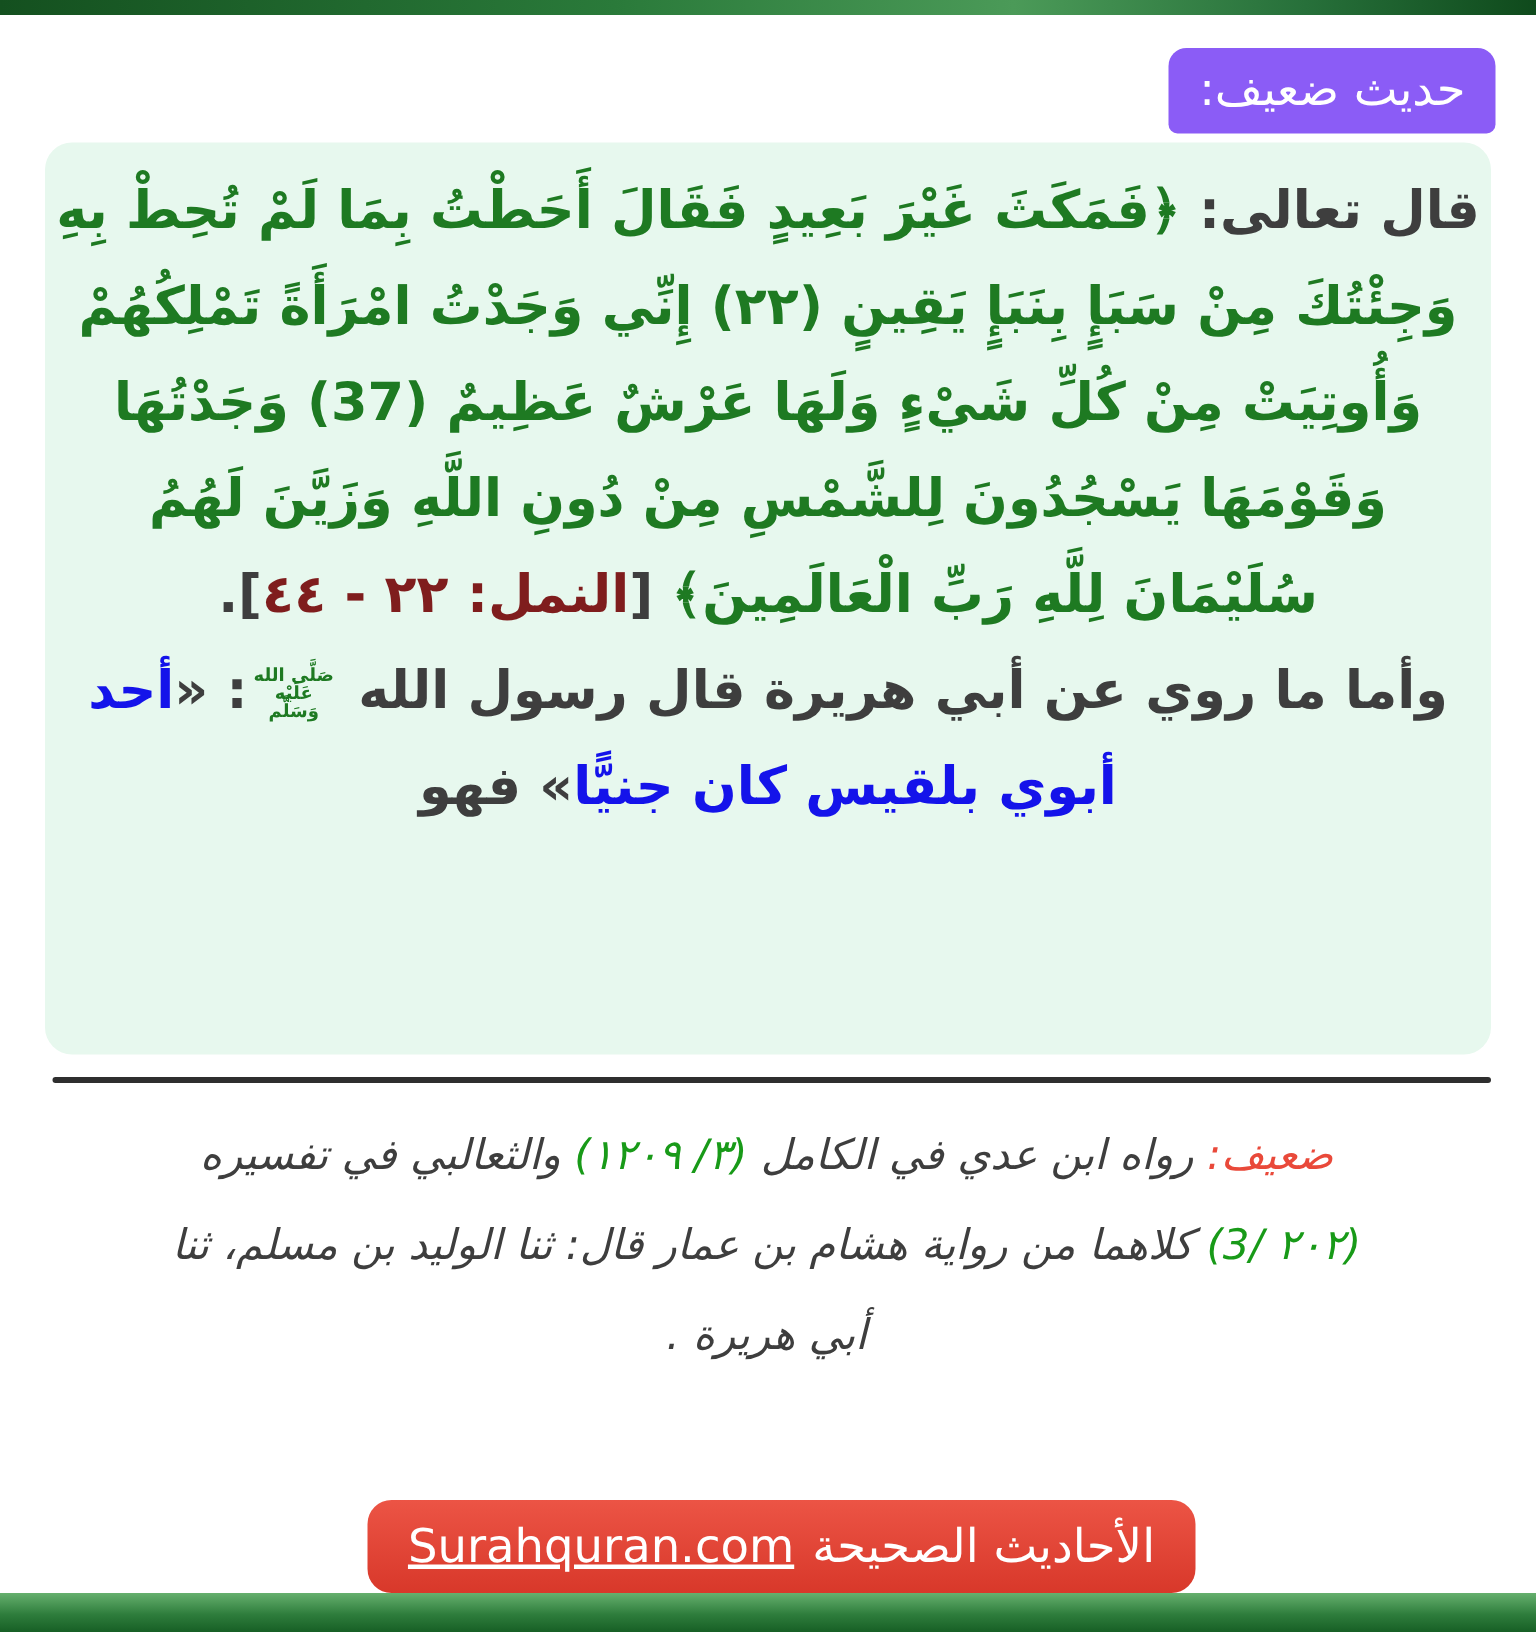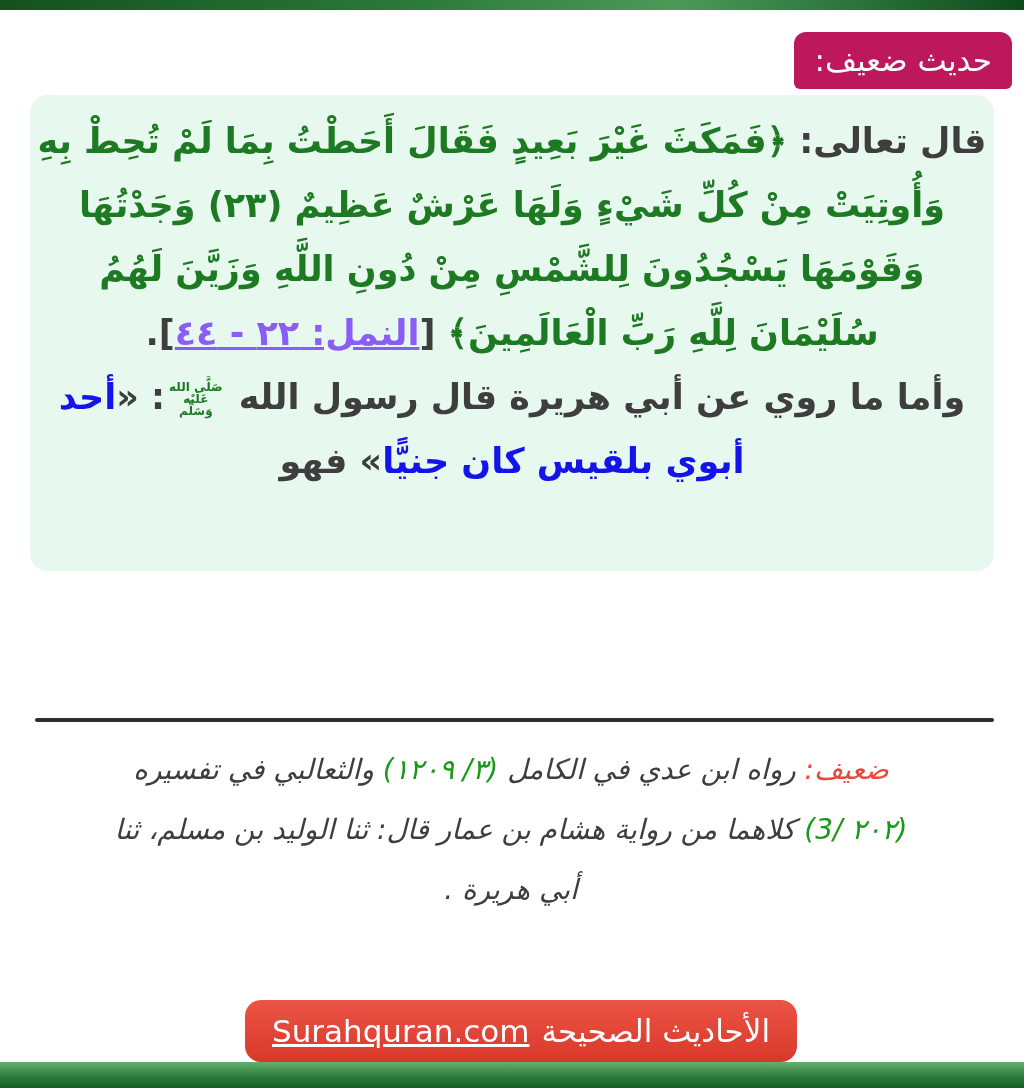--- a/index.html
+++ b/index.html
@@ -4,35 +4,35 @@
 <style>
   html,body{margin:0;padding:0;width:1024px;height:1088px;overflow:hidden;background:#fff;
     font-family:"DejaVu Sans","Liberation Sans",sans-serif;}
   .page{position:relative;width:1024px;height:1088px;background:#ffffff;overflow:hidden;}
 
   .topbar{position:absolute;top:0;left:0;right:0;height:10px;
     background:linear-gradient(90deg,#14501f 0%,#2a7a3a 40%,#4b9a58 66%,#27703a 85%,#0f4a1c 100%);}
   .bottombar{position:absolute;top:1062px;left:0;right:0;height:26px;
     background:linear-gradient(180deg,#66b06e 0%,#2e7d3c 55%,#175f25 100%);}
 
-  .status-label{position:absolute;top:32px;right:12px;height:57px;line-height:57px;
-    padding:0 20px;background:#be185d;color:#ffffff;font-size:31px;
+  .status-label{position:absolute;top:32px;right:27px;height:57px;line-height:57px;
+    padding:0 20px;background:#8b5cf6;color:#ffffff;font-size:31px;
     border-radius:12px 12px 6px 6px;direction:rtl;}
 
-  .quotebox{position:absolute;top:95px;left:30px;width:964px;height:476px;
+  .quotebox{position:absolute;top:95px;left:30px;width:964px;height:608px;
     background:#e7f8ee;border-radius:18px;overflow:hidden;padding-top:14px;
     box-sizing:border-box;direction:rtl;}
   .quotebox .line{height:64px;line-height:64px;text-align:center;white-space:nowrap;
     font-weight:bold;font-size:35px;}
 
   .c-dark{color:#3e3e3e;}
   .c-quran{color:#1e7a22;}
   .c-ref{color:#189a18;}
   .c-blue{color:#1413ea;}
-  .c-brown{color:#8b5cf6;text-decoration:underline;}
+  .c-brown{color:#7f1d1d;}
   .c-red{color:#e9493a;}
 
   .saw{display:inline-flex;flex-direction:column;vertical-align:middle;
     color:#1e7a22;font-size:12px;line-height:12px;font-weight:bold;
     padding:0 4px;text-align:center;}
   .saw span{display:block;height:12px;}
 
   .divider{position:absolute;top:718px;left:35px;right:30px;height:4px;
     background:#2e2e2e;border-radius:2px;}
 
@@ -51,21 +51,22 @@
 
 <div class="page">
 
   <div class="topbar"></div>
 
   <div class="status-label">حديث ضعيف:</div>
 
   <div class="quotebox">
     <div id="quote-lines">
         <div class="line"><span class="c-dark">قال تعالى: </span><span class="c-quran">﴿فَمَكَثَ غَيْرَ بَعِيدٍ فَقَالَ أَحَطْتُ بِمَا لَمْ تُحِطْ بِهِ</span></div>
-        <div class="line"><span class="c-quran">وَأُوتِيَتْ مِنْ كُلِّ شَيْءٍ وَلَهَا عَرْشٌ عَظِيمٌ (٢٣) وَجَدْتُهَا</span></div>
+        <div class="line"><span class="c-quran">وَجِئْتُكَ مِنْ سَبَإٍ بِنَبَإٍ يَقِينٍ (٢٢) إِنِّي وَجَدْتُ امْرَأَةً تَمْلِكُهُمْ</span></div>
+        <div class="line"><span class="c-quran">وَأُوتِيَتْ مِنْ كُلِّ شَيْءٍ وَلَهَا عَرْشٌ عَظِيمٌ (37) وَجَدْتُهَا</span></div>
         <div class="line"><span class="c-quran">وَقَوْمَهَا يَسْجُدُونَ لِلشَّمْسِ مِنْ دُونِ اللَّهِ وَزَيَّنَ لَهُمُ</span></div>
         <div class="line"><span class="c-quran">سُلَيْمَانَ لِلَّهِ رَبِّ الْعَالَمِينَ﴾ </span><span class="c-dark">[</span><span class="c-brown">النمل: ٢٢ - ٤٤</span><span class="c-dark">].</span></div>
         <div class="line"><span class="c-dark">وأما ما روي عن أبي هريرة قال رسول الله </span><span class="saw">
             <span>صَلَّى الله</span>
             <span>عَلَيْه</span>
             <span>وَسَلَّم</span>
           </span><span class="c-dark">: «</span><span class="c-blue">أحد</span></div>
         <div class="line"><span class="c-blue">أبوي بلقيس كان جنيًّا</span><span class="c-dark">» فهو</span></div>
       </div>
   </div>

